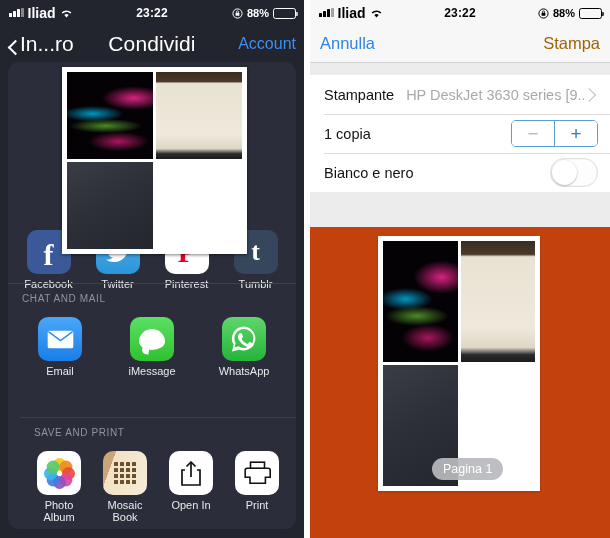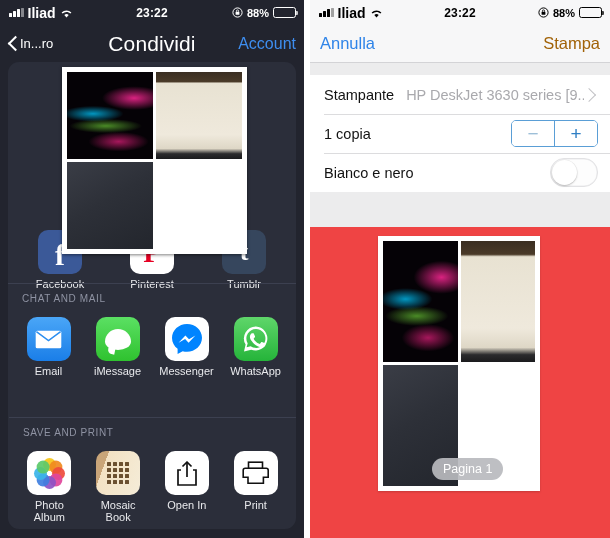--- a/index.html
+++ b/index.html
@@ -18,21 +18,21 @@
     background:#22242e;overflow:hidden;
   }
   
   .statusbar{
     position:relative;height:25px;width:100%;
     display:flex;align-items:center;color:#ffffff;
     font-size:11px;font-weight:bold;
   }
   .sb-left{position:absolute;left:9px;display:flex;align-items:center;gap:4px;}
   .sb-center{position:absolute;left:0;right:0;text-align:center;font-size:12px;letter-spacing:.2px;}
-  .sb-right{position:absolute;right:8px;display:flex;align-items:center;gap:4px;}
+  .sb-right{position:absolute;right:8px;display:flex;align-items:flex-end;gap:4px;}
   .bars{display:flex;align-items:flex-end;gap:1.5px;height:9px;}
   .bars i{display:block;width:2.5px;background:#fff;border-radius:.5px;}
   .bars i:nth-child(1){height:4px;}
   .bars i:nth-child(2){height:6px;}
   .bars i:nth-child(3){height:8px;}
   .bars i:nth-child(4){height:9px;opacity:.45;}
   .carrier{font-size:14px;font-weight:bold;}
   .wifi{width:13px;height:10px;position:relative;}
   .wifi svg{display:block;}
   .rotlock{width:11px;height:11px;}
@@ -45,22 +45,22 @@
     content:"";position:absolute;right:-3.2px;top:3px;width:1.8px;height:4px;
     background:#fff;border-radius:0 1px 1px 0;opacity:.75;
   }
   .batt .fill{height:100%;background:#fff;border-radius:1.2px;}
 
   
   .navbar-dark{
     height:37px;display:flex;align-items:center;position:relative;color:#fff;
   }
   .nav-back{
-    position:absolute;left:8px;display:flex;align-items:flex-start;gap:1px;
-    font-size:13px;color:#ffffff;cursor:pointer;
+    position:absolute;left:8px;display:flex;align-items:flex-end;gap:1px;
+    font-size:21px;color:#ffffff;cursor:pointer;
   }
   .chev-left{
     width:9px;height:16px;position:relative;display:inline-block;margin-right:2px;
   }
   .chev-left::before{
     content:"";position:absolute;left:2px;top:2px;width:9px;height:9px;
     border-left:2.4px solid #fff;border-bottom:2.4px solid #fff;
     transform:rotate(45deg);
   }
   .nav-title-dark{
@@ -209,21 +209,21 @@
     width:46px;height:27px;border-radius:14px;background:#fdfdfd;
     border:1px solid #e2e2e4;margin-right:12px;position:relative;cursor:pointer;
     box-shadow:inset 0 0 0 .5px #ececee;
   }
   .toggle .knob{
     position:absolute;left:1px;top:1px;width:25px;height:25px;border-radius:50%;
     background:#fff;box-shadow:0 1px 2px rgba(0,0,0,.22),0 0 0 .5px rgba(0,0,0,.06);
   }
 
   .preview-area{
-    position:absolute;left:0;right:0;top:227px;bottom:0;background:#ef4444;
+    position:absolute;left:0;right:0;top:227px;bottom:0;background:#c2410c;
   }
   .preview-right{
     position:absolute;left:68px;top:9px;width:162px;height:255px;
     background:#ffffff;padding:5px;box-sizing:border-box;
     box-shadow:0 1px 2px rgba(0,0,0,.18);
   }
   .grid4r{
     width:100%;height:100%;display:grid;
     grid-template-columns:1fr 1fr;grid-template-rows:1fr 1fr;gap:3px;
   }
@@ -284,20 +284,28 @@
 
       <div class="social-row">
         <div class="icon-grid" style="padding-top:168px;">
           <div class="app-cell">
             <div class="app-ico ic-fb">
                 <span class="f">f</span>
               </div>
             <div class="app-label">Facebook</div>
           </div>
           <div class="app-cell">
+            <div class="app-ico ic-tw">
+              <svg width="26" height="22" viewBox="0 0 26 22">
+                  <path d="M25 3.1c-.9.4-1.9.7-2.9.8 1-.6 1.8-1.6 2.2-2.8-1 .6-2 1-3.2 1.2A5 5 0 0 0 12.6 6c0 .4 0 .8.1 1.1A14.3 14.3 0 0 1 2.3 1.9a5 5 0 0 0 1.6 6.7c-.8 0-1.6-.2-2.3-.6v.1c0 2.4 1.7 4.4 4 4.9-.4.1-.9.2-1.3.2-.3 0-.6 0-.9-.1a5 5 0 0 0 4.7 3.5A10.1 10.1 0 0 1 1 18.8a14.2 14.2 0 0 0 7.7 2.3c9.3 0 14.4-7.7 14.4-14.4v-.7c1-.7 1.8-1.6 2.5-2.6z" fill="#fff"></path>
+                </svg>
+            </div>
+            <div class="app-label">Twitter</div>
+          </div>
+          <div class="app-cell">
             <div class="app-ico ic-pn">
                 <span class="p">P</span>
               </div>
             <div class="app-label">Pinterest</div>
           </div>
           <div class="app-cell">
             <div class="app-ico ic-tm">
                 <span class="t">t</span>
               </div>
             <div class="app-label">Tumblr</div>
@@ -318,41 +326,32 @@
             </div>
             <div class="app-label">Email</div>
           </div>
           <div class="app-cell">
             <div class="app-ico ic-msg">
                 <span class="bubble"></span>
               </div>
             <div class="app-label">iMessage</div>
           </div>
           <div class="app-cell">
-            <div class="app-ico ic-fbm">
-              <svg width="36" height="36" viewBox="0 0 36 36">
-                  <path d="M18 3C9.7 3 3 9.3 3 17c0 4.4 2.2 8.3 5.6 10.8V33l5.1-2.8c1.4.4 2.8.6 4.3.6 8.3 0 15-6.3 15-14s-6.7-13.8-15-13.8z" fill="#0084ff"></path>
-                  <path d="M9.6 21.7 16.4 14.5l3.6 3.8 6.4-3.8-6.8 7.2-3.5-3.8z" fill="#fff"></path>
-                </svg>
-            </div>
-            <div class="app-label">Messenger</div>
-          </div>
-          <div class="app-cell">
             <div class="app-ico ic-wa">
               <svg width="30" height="30" viewBox="0 0 30 30">
                   <path d="M15 2.5A12 12 0 0 0 4.6 20.6L3 27.5l7.1-1.8A12 12 0 1 0 15 2.5zm0 2.6a9.4 9.4 0 1 1-4.9 17.4l-.5-.3-4 1 1.1-3.9-.3-.5A9.4 9.4 0 0 1 15 5.1z" fill="#fff"></path>
                   <path d="M11.2 9.3c-.3 0-.7.1-1 .5-.4.4-1.3 1.3-1.3 3.1s1.4 3.6 1.6 3.8c.2.3 2.7 4.2 6.6 5.7 3.3 1.3 3.9 1 4.6 1 .7-.1 2.2-.9 2.5-1.8.3-.9.3-1.6.2-1.8-.1-.2-.4-.3-.8-.5s-2.2-1.1-2.6-1.2c-.3-.1-.6-.2-.8.2s-1 1.2-1.2 1.4c-.2.3-.4.3-.8.1-.4-.2-1.7-.6-3.2-2-1.2-1-2-2.3-2.2-2.7-.2-.4 0-.6.2-.8l.6-.7c.2-.2.2-.4.4-.6.1-.2 0-.5 0-.7s-.8-1.9-1.1-2.6c-.3-.6-.5-.5-.8-.5z" fill="#fff"></path>
                 </svg>
             </div>
             <div class="app-label">WhatsApp</div>
           </div>
         </div>
       </div>
 
-      <div style="position:absolute;left:1px;right:0;top:355px;">
+      <div style="position:absolute;left:12px;right:0;top:355px;">
         <div class="sec-divider"></div>
         <div class="sec-head">SAVE AND PRINT</div>
         <div class="icon-grid">
           <div class="app-cell">
             <div class="app-ico ic-white">
               <span class="photos-flower">
                 <span style="background:#f5c518;transform:translate(0,-9px)"></span>
                 <span style="background:#f08a1e;transform:translate(6.4px,-6.4px)"></span>
                 <span style="background:#ee4b3c;transform:translate(9px,0)"></span>
                 <span style="background:#e0459b;transform:translate(6.4px,6.4px)"></span>

